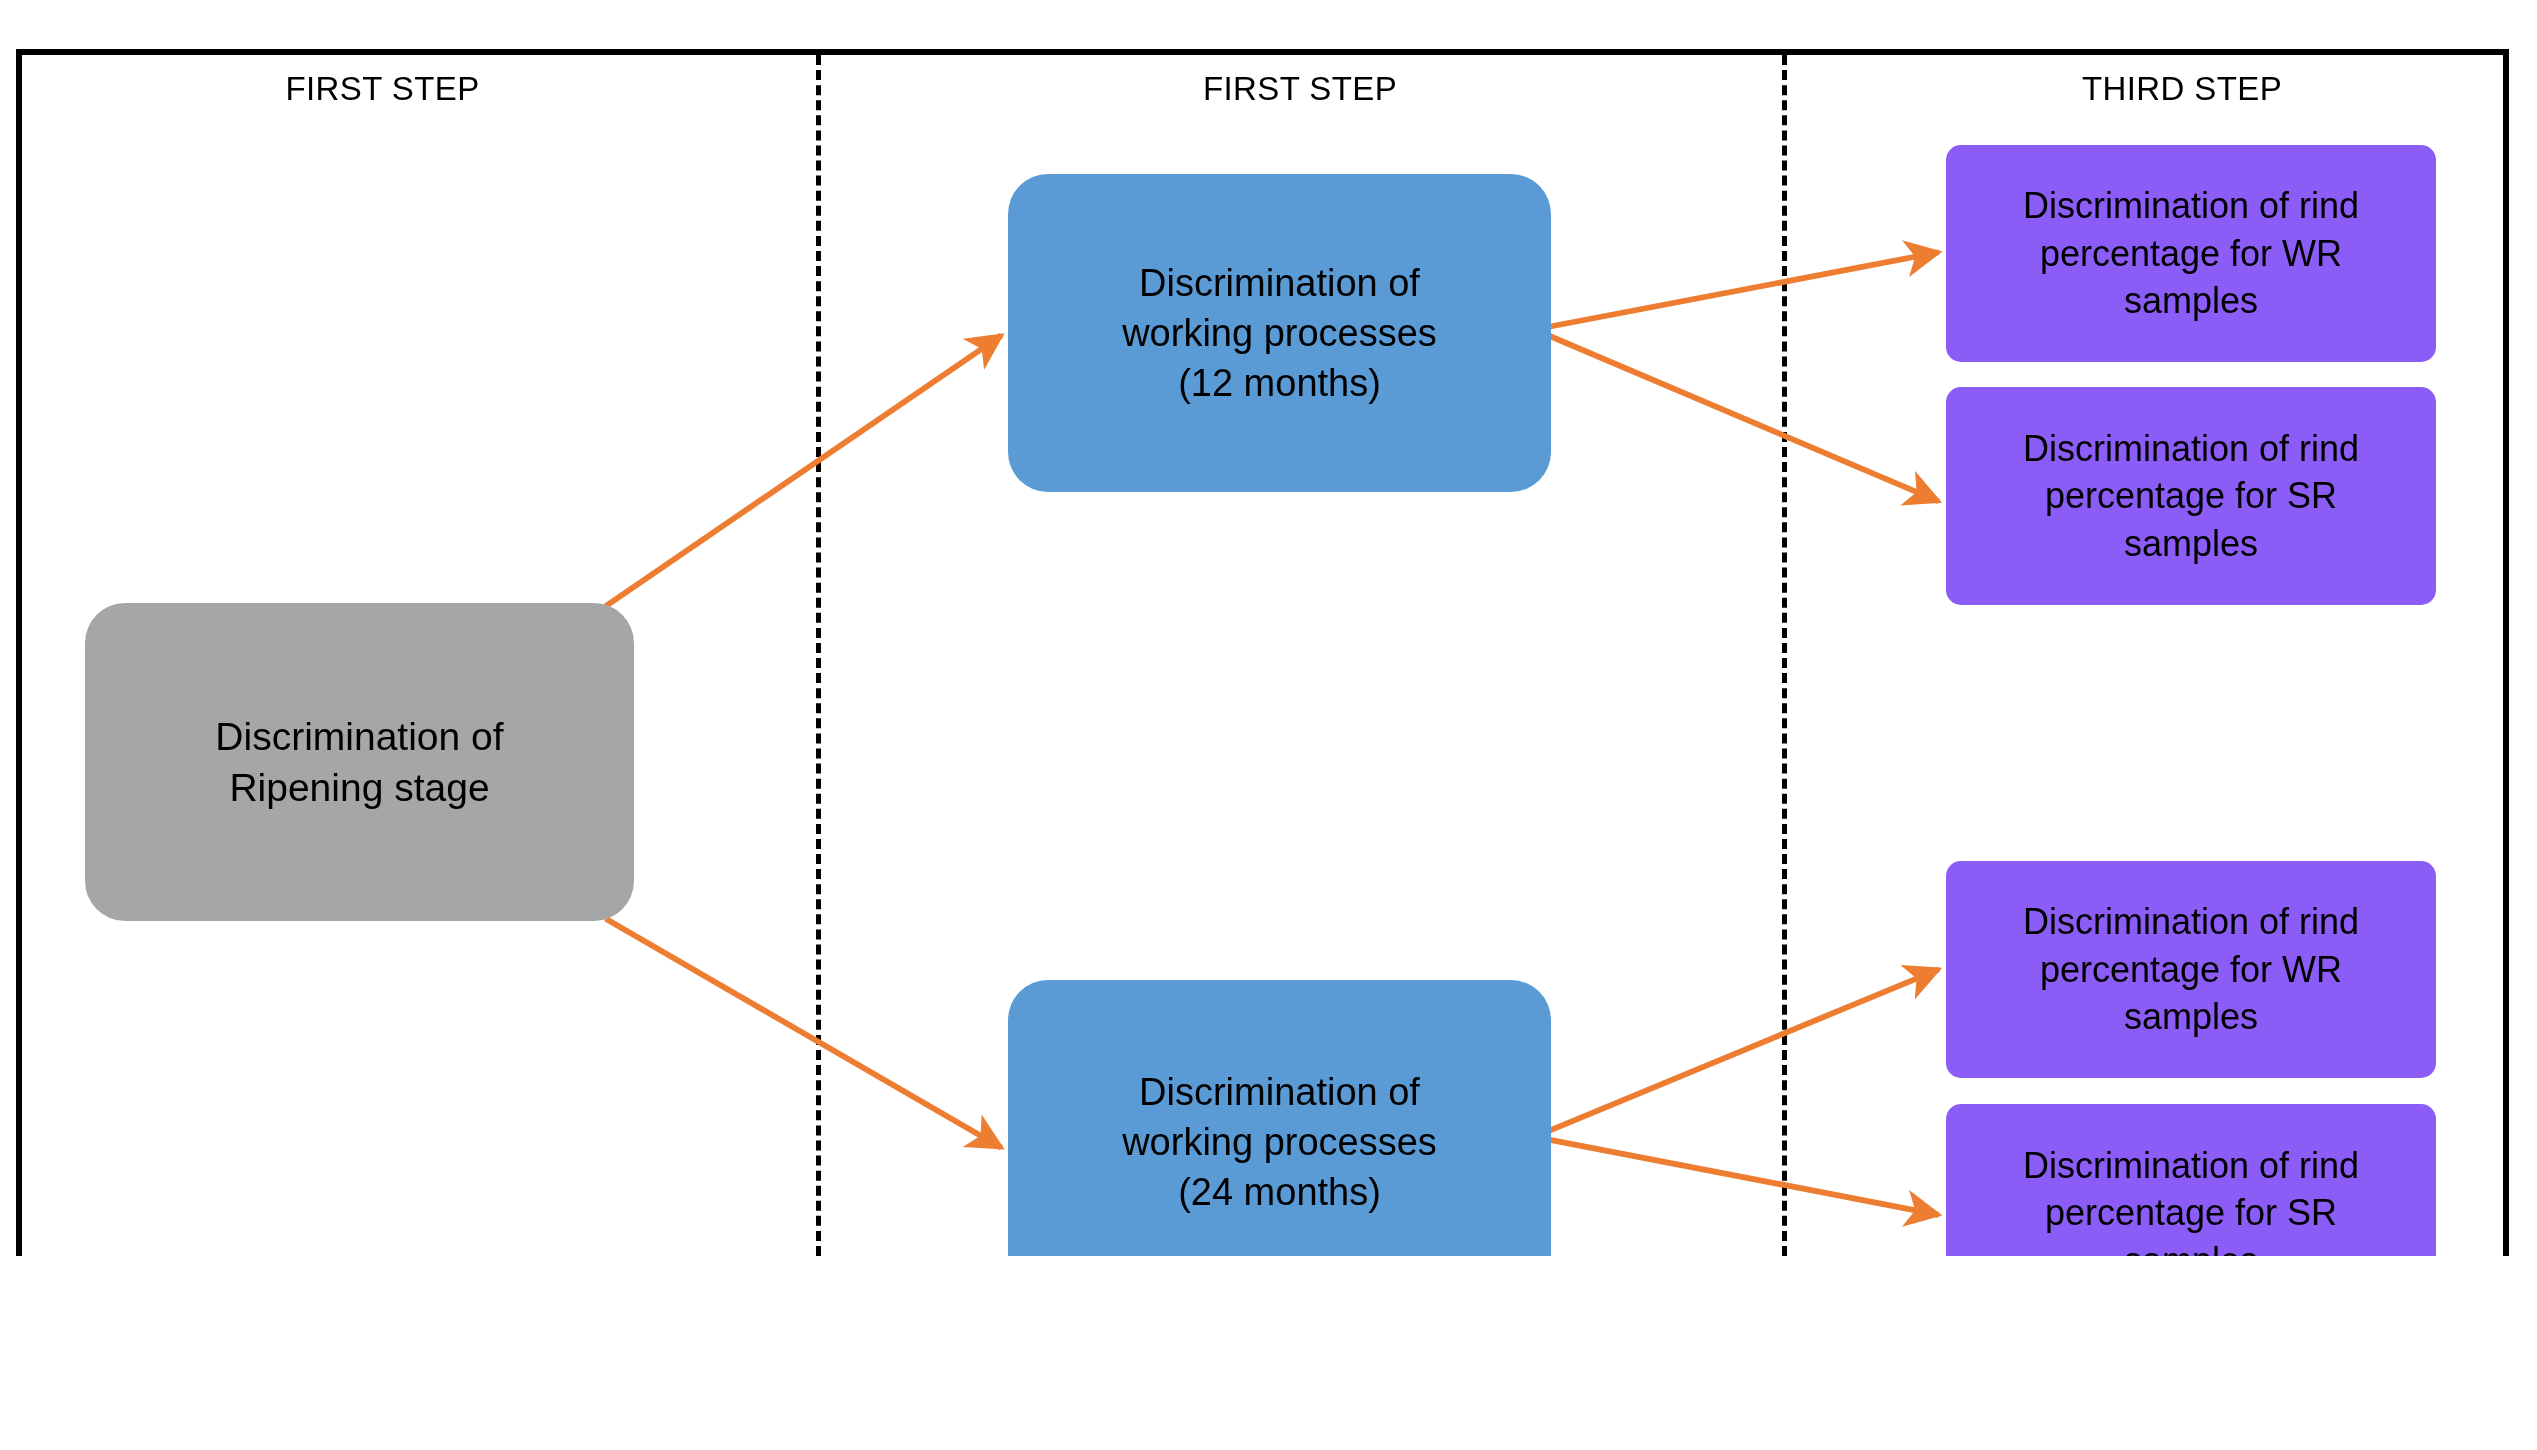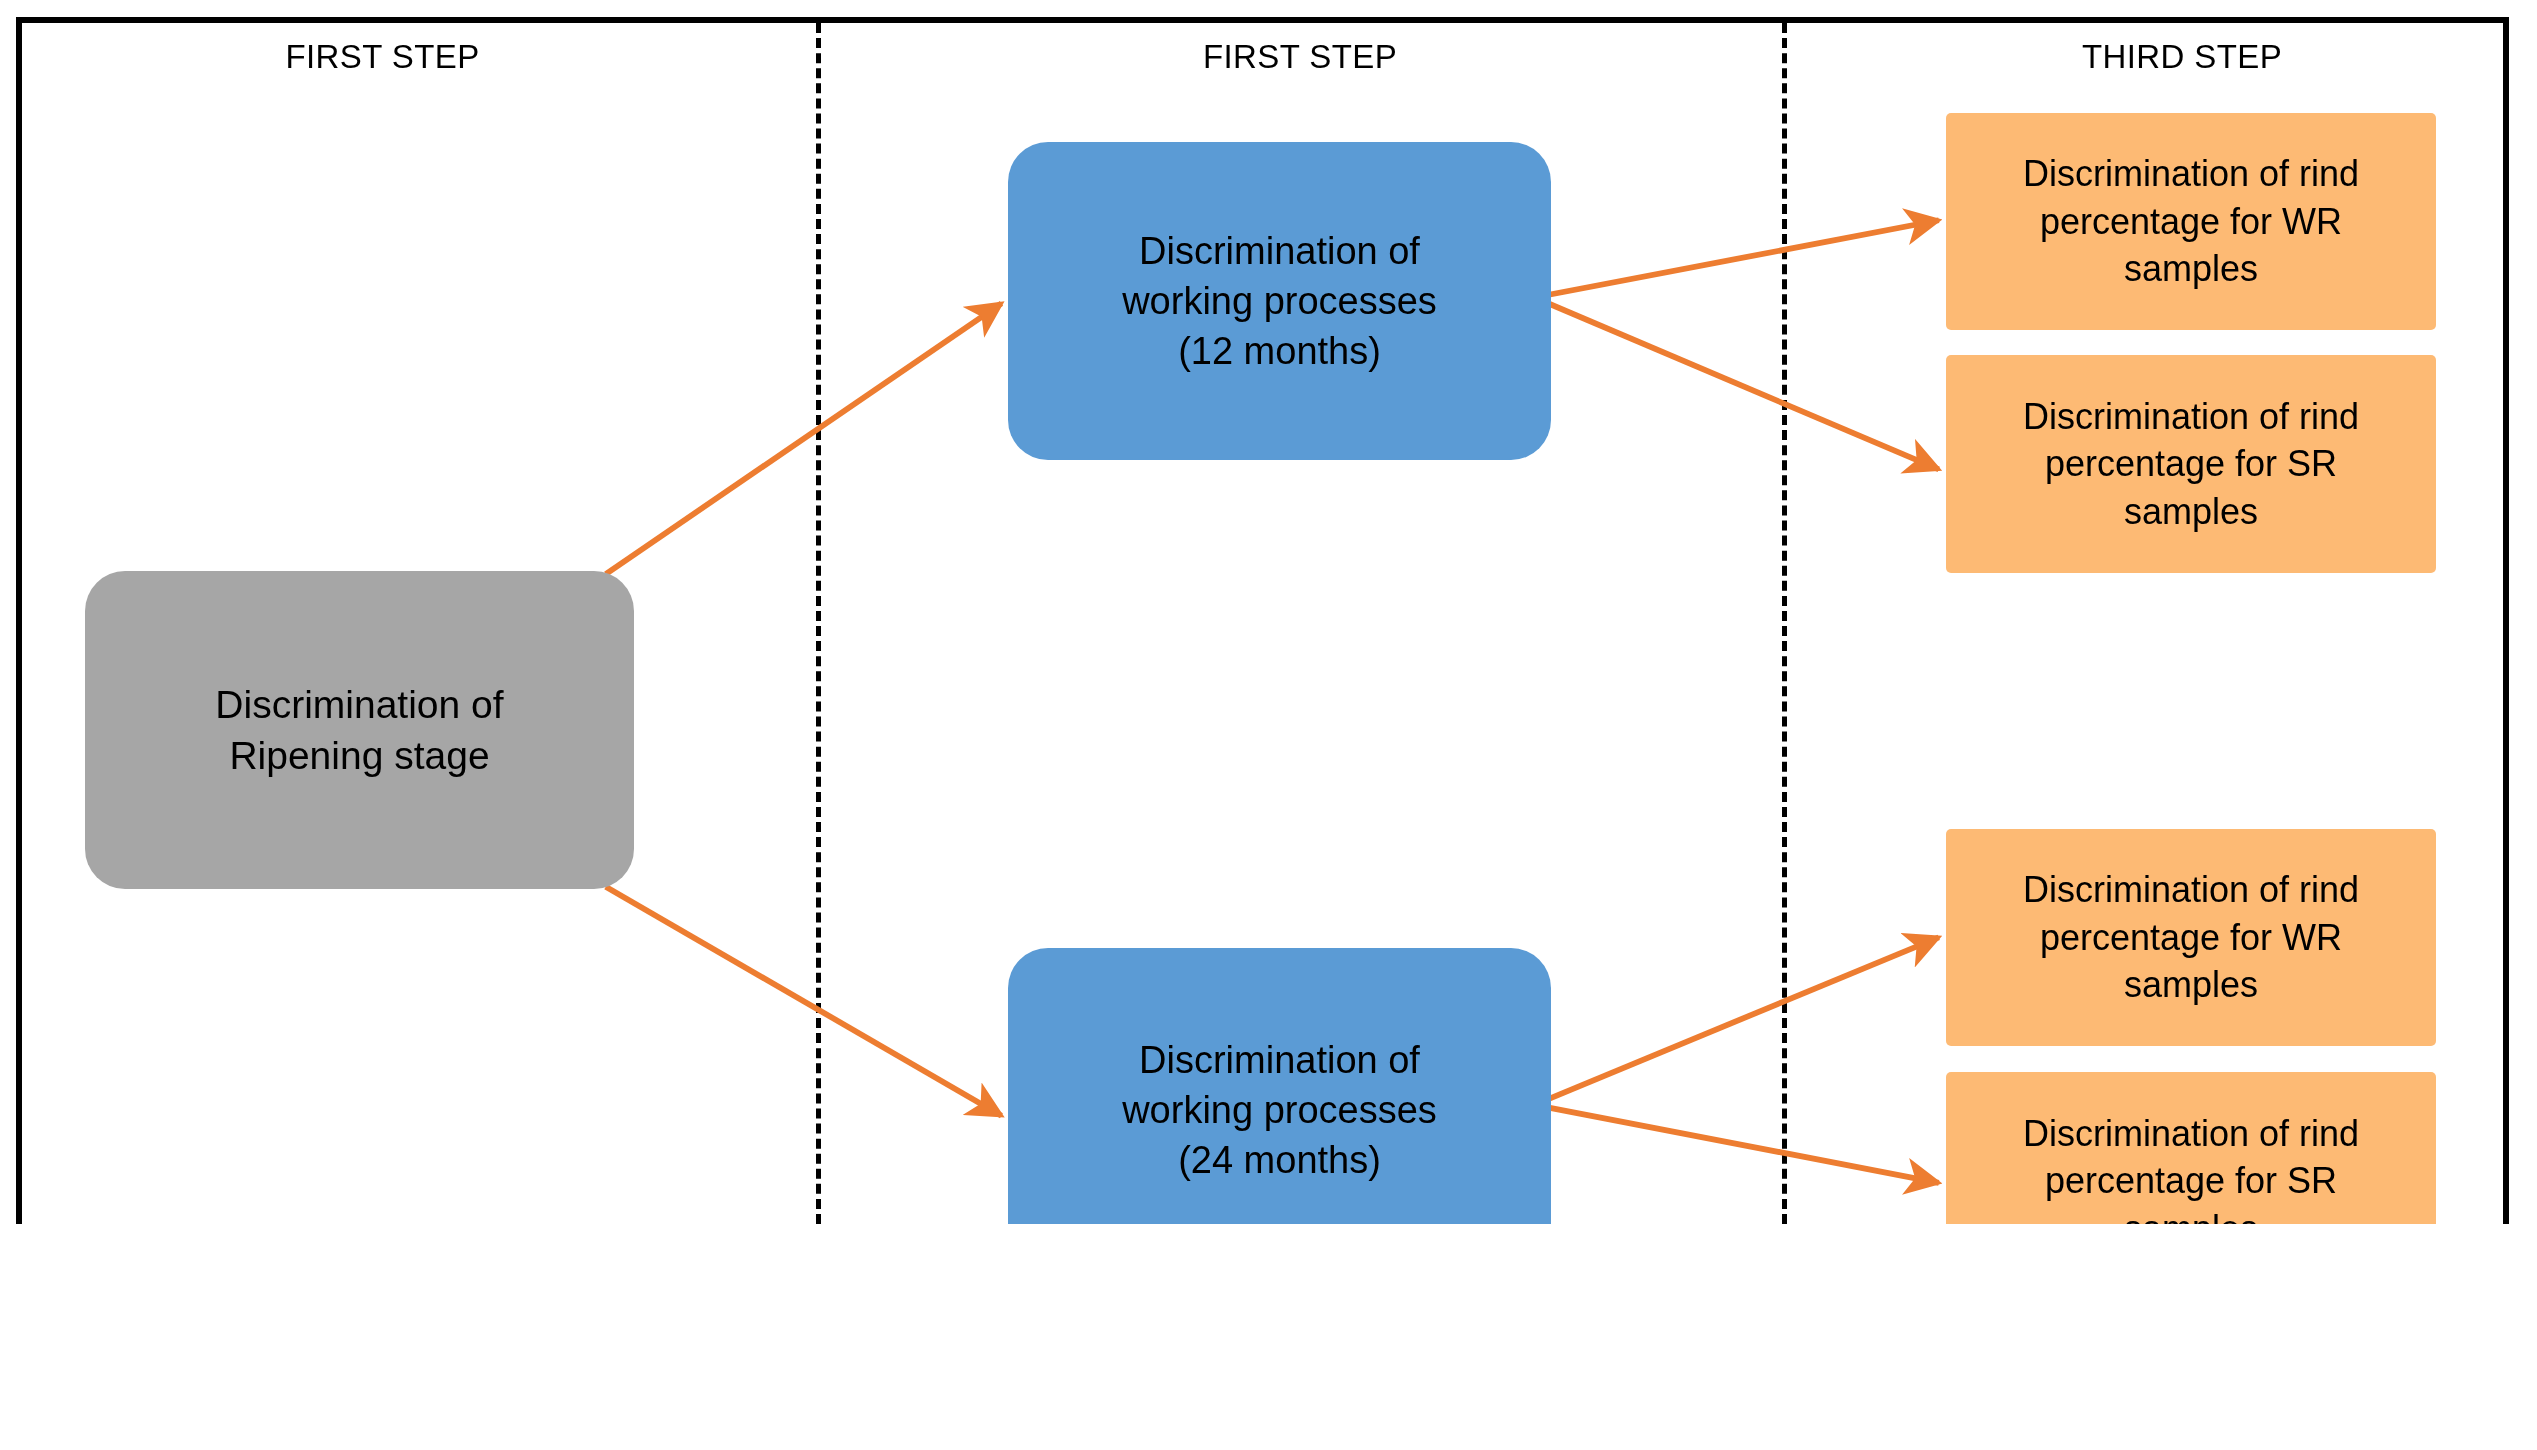--- a/index.html
+++ b/index.html
@@ -10,20 +10,21 @@
   }
   body {
     font-family: "Liberation Sans", sans-serif;
   }
   #canvas {
     position: relative;
     width: 2538px;
     height: 1224px;
     background: #ffffff;
     overflow: hidden;
+    margin-top: 32px;
   }
   
   #frame {
     position: absolute;
     left: 16px;
     top: 17.3px;
     width: 2493px;
     height: 1409px;
     border: 6.5px solid #000000;
     box-sizing: border-box;
@@ -72,22 +73,22 @@
     background: #A6A6A6;
     border-radius: 40px;
     font-size: 39px;
   }
   .node-lightblue {
     background: #5B9BD5;
     border-radius: 40px;
     font-size: 38px;
   }
   .node-darkblue {
-    background: #fdba74;
-    border-radius: 5px;
+    background: #8b5cf6;
+    border-radius: 15px;
     font-size: 36px;
   }
 
   
   #node-ripening      { left: 85px;  top: 571px;  width: 549px; height: 318px; }
   #node-wp-12         { left: 1008px; top: 142px;  width: 543px; height: 318px; }
   #node-wp-24         { left: 1008px; top: 948px; width: 543px; height: 324px; }
   #node-rind-wr-12    { left: 1946px; top: 113px;  width: 490px; height: 217px; }
   #node-rind-sr-12    { left: 1946px; top: 355px;  width: 490px; height: 218px; }
   #node-rind-wr-24    { left: 1946px; top: 829px; width: 490px; height: 217px; }

